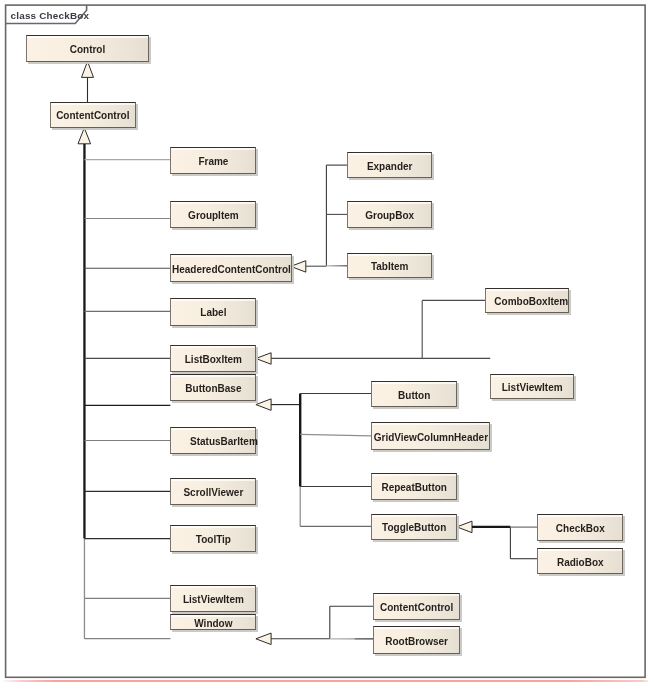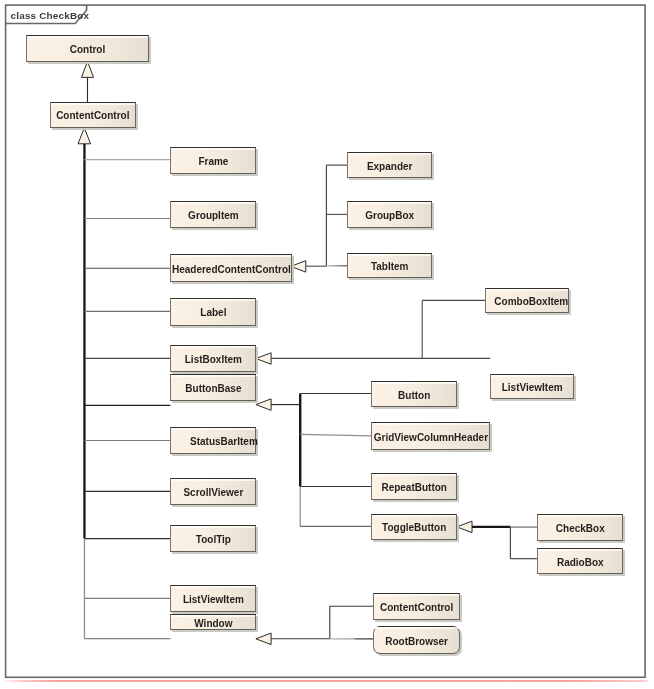--- a/index.html
+++ b/index.html
@@ -172,19 +172,19 @@
       </div>
   <div class="node" style="left: 537.2px; top: 514.2px; width: 86.2px; height: 26.8px;">
         <span>CheckBox</span>
       </div>
   <div class="node" style="left: 537.2px; top: 548.2px; width: 86.2px; height: 25.8px;">
         <span>RadioBox</span>
       </div>
   <div class="node" style="left: 373.2px; top: 592.7px; width: 86.8px; height: 27.2px;">
         <span>ContentControl</span>
       </div>
-  <div class="node" style="left: 373.2px; top: 626.3px; width: 86.8px; height: 27.6px; border-radius: 7px;">
+  <div class="node" style="left: 373.2px; top: 626.3px; width: 86.8px; height: 27.6px;">
         <span>RootBrowser</span>
       </div>
   </div>
 
   <div id="accent-line"></div>
 </div>
 
 </body></html>

